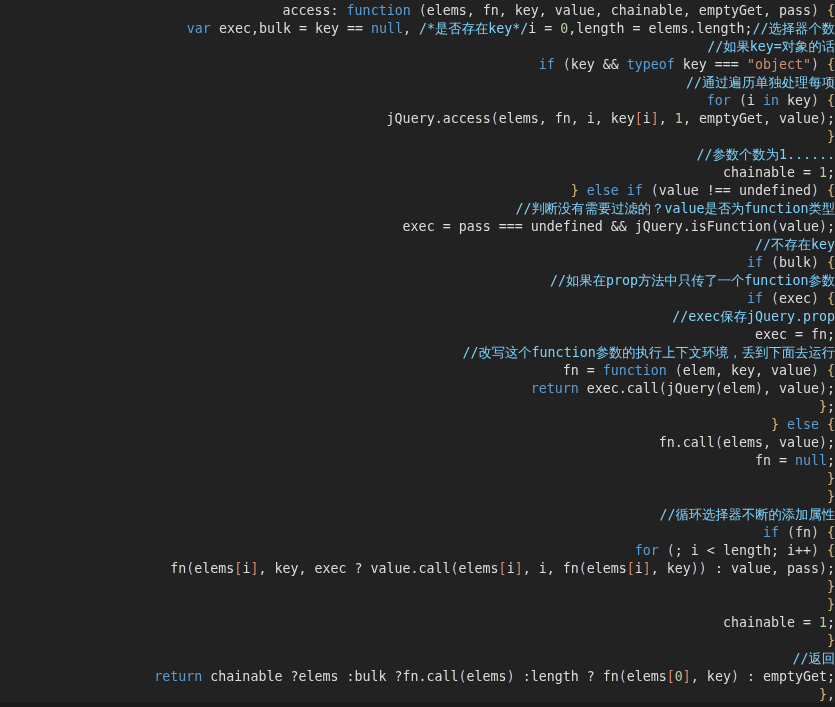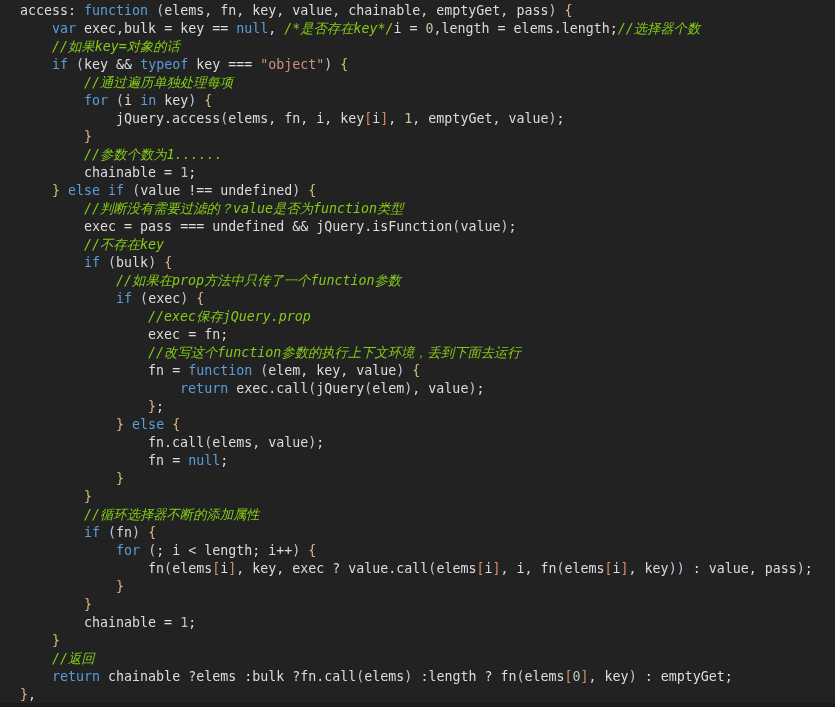--- a/index.html
+++ b/index.html
@@ -31,27 +31,28 @@
     line-height: 18px;
     white-space: pre;
     letter-spacing: 0px;
     color: #dcdcdc;
     -webkit-font-smoothing: antialiased;
   }
   .line {
     height: 18px;
     padding-left: 20px;
     white-space: pre;
+    text-align: right;
   }
   
   .kw   { color: #5b9ed6; }   
   .id   { color: #dcdcdc; }
   .str  { color: #ce9178; }   
   .num  { color: #b5cea8; }   
-  .cmt  { color: #84cc16; font-style: italic; }   
+  .cmt  { color: #7dd3fc; }   
   .br1  { color: #d7ba7d; }   
   .br2  { color: #bcc8e0; }   
   .br3  { color: #d88b6a; }   
   .op   { color: #dcdcdc; }   
   .punc { color: #dcdcdc; }
   .bottom-strip {
     position: absolute;
     left: 0;
     bottom: 0;
     width: 835px;

